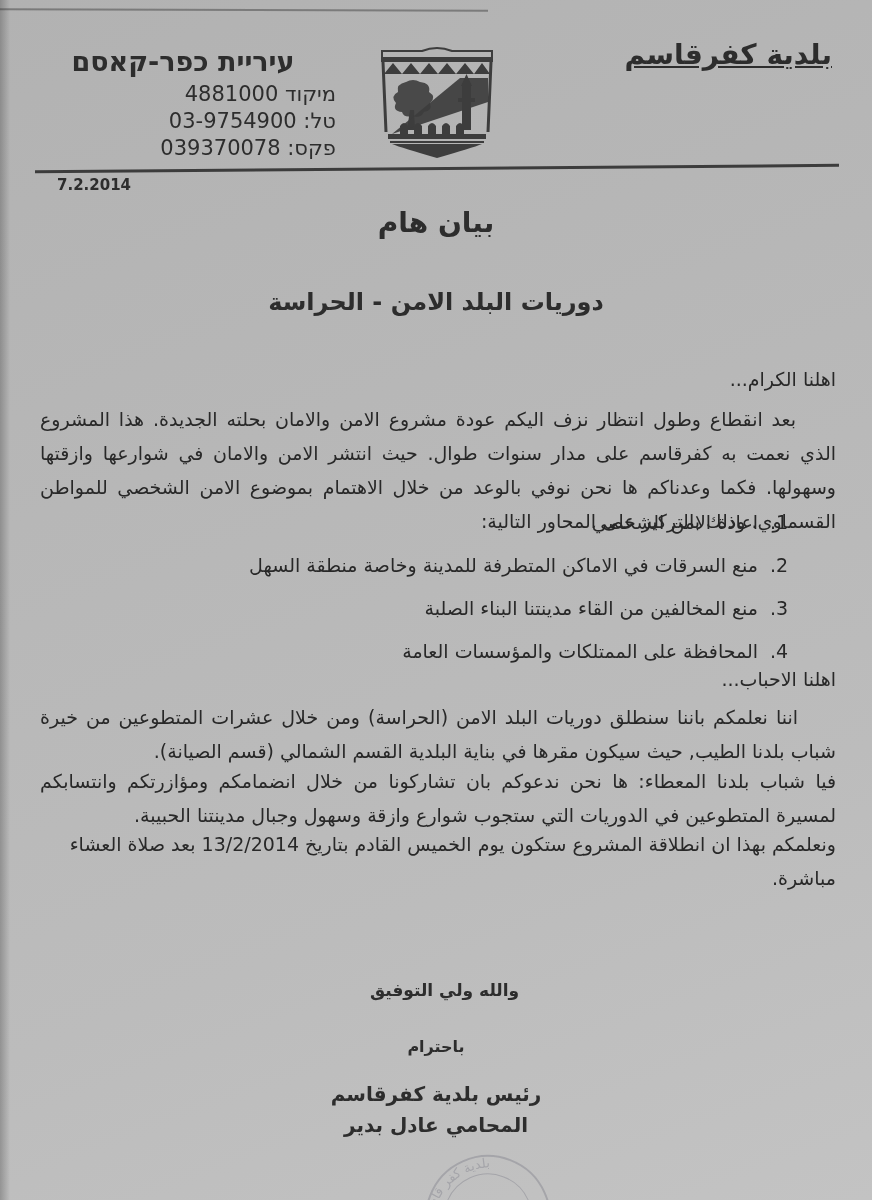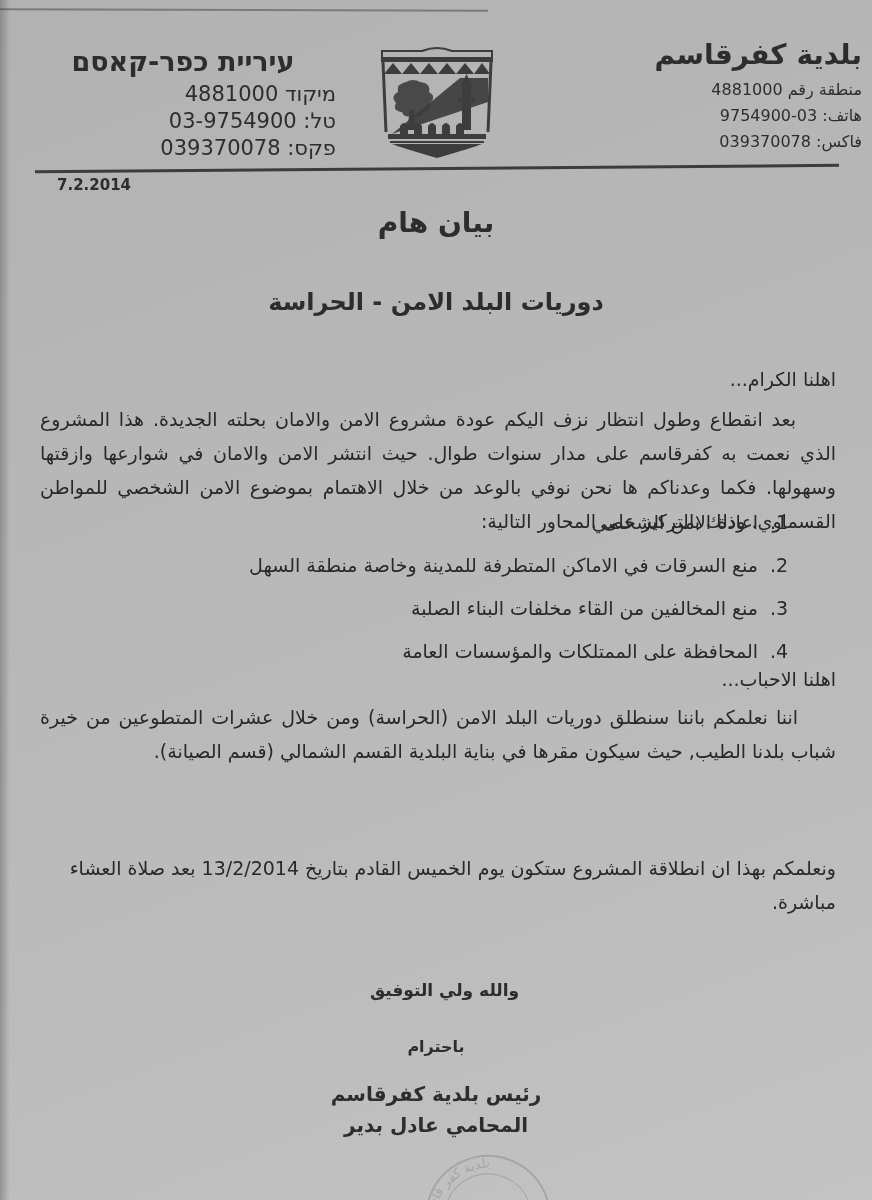--- a/index.html
+++ b/index.html
@@ -7,67 +7,62 @@
     position:relative;width:872px;height:1200px;overflow:hidden;
     background:linear-gradient(160deg,#b2b2b2 0%,#b7b7b7 35%,#bcbcbc 70%,#c3c3c3 100%);
     font-family:"DejaVu Sans","Liberation Sans",sans-serif;
     color:#2d2d2d;
   }
   .edge-shade{position:absolute;left:0;top:0;bottom:0;width:10px;
     background:linear-gradient(90deg,rgba(50,50,50,.30),rgba(50,50,50,0));}
   .scan-line{position:absolute;top:9px;left:0;width:56%;height:2px;
     background:rgba(45,45,45,.42);transform:rotate(.15deg);}
   
-  .hdr-ar{position:absolute;top:38px;right:10px;text-align:right;direction:rtl;}
+  .hdr-ar{position:absolute;top:38px;right:40px;text-align:right;direction:rtl;text-decoration:underline;}
   .hdr-ar .t{font-size:28px;font-weight:bold;letter-spacing:0;}
   .hdr-ar .d{font-size:16px;line-height:26px;margin-top:6px;margin-left:4px;padding-left:34px;}
   .hdr-he{position:absolute;top:46px;left:30px;width:306px;direction:rtl;}
   .hdr-he .t{font-size:27px;font-weight:bold;text-align:center;}
   .hdr-he .d{font-size:21px;line-height:27px;margin-top:4px;padding-left:10px;}
   .emblem{position:absolute;top:44px;left:376px;width:122px;height:118px;}
   .rule{position:absolute;top:167px;left:35px;right:33px;height:2.5px;
     background:#3c3c3c;transform:rotate(-.45deg);}
   .date{position:absolute;top:176px;left:57px;font-size:15px;font-weight:bold;}
   
   .doc-title{position:absolute;top:206px;left:0;right:0;text-align:center;
     font-size:28px;font-weight:bold;direction:rtl;}
   .doc-subtitle{position:absolute;top:288px;left:0;right:0;text-align:center;
     font-size:24px;font-weight:bold;direction:rtl;}
   .body-text{direction:rtl;font-size:19px;line-height:34px;color:#282828;}
   .abs{position:absolute;}
   .sal{right:36px;left:40px;text-align:right;font-weight:500;}
   .para{right:36px;left:40px;text-align:justify;}
   .p1{text-indent:40px;}
   .p2{text-indent:38px;}
-  .p4{text-align:right;margin-top:24px;}
+  .p4{text-align:right;}
   ol.goals{right:36px;left:40px;margin:0;padding:0 72px 0 0;line-height:34px;}
   ol.goals li{padding-right:6px;margin-top:9px;}
   .motto{top:886px;left:0;right:0;text-align:center;font-size:19px;font-weight:bold;direction:rtl;}
   .closing1{top:980px;left:0;right:0;text-align:center;font-size:17px;font-weight:bold;direction:rtl;padding-left:17px;}
   .closing2{top:1037px;left:0;right:0;text-align:center;font-size:16px;font-weight:600;direction:rtl;}
   .signature{top:1079px;left:0;right:0;text-align:center;font-size:20px;font-weight:bold;
     line-height:31px;direction:rtl;}
   .stamp{position:absolute;top:1118px;left:388px;width:200px;height:200px;
     opacity:.34;transform:rotate(-24deg);}
 </style>
 </head>
 <body>
 
 <div class="page">
 
   <div class="edge-shade"></div>
   <div class="scan-line"></div>
 
   <div class="hdr-ar">
     <div class="t">بلدية كفرقاسم</div>
-    <div class="d">
-      <div>منطقة رقم 4881000</div>
-      <div>هاتف: 03-9754900</div>
-      <div>فاكس: 039370078</div>
-    </div>
   </div>
 
   <div class="hdr-he">
     <div class="t">עיריית כפר-קאסם</div>
     <div class="d">
       <div>מיקוד 4881000</div>
       <div>טל: 03-9754900</div>
       <div>פקס: 039370078</div>
     </div>
   </div>
@@ -105,28 +100,29 @@
   <div class="doc-title">بيان هام</div>
   <div class="doc-subtitle">دوريات البلد الامن - الحراسة</div>
 
   <div class="abs body-text sal" style="top:362px">اهلنا الكرام...</div>
 
   <div class="abs body-text para p1" style="top:402px">بعد انقطاع وطول انتظار نزف اليكم عودة مشروع الامن والامان بحلته الجديدة. هذا المشروع الذي نعمت به كفرقاسم على مدار سنوات طوال. حيث انتشر الامن والامان في شوارعها وازقتها وسهولها. فكما وعدناكم ها نحن نوفي بالوعد من خلال الاهتمام بموضوع الامن الشخصي للمواطن القسماوي. وذلك بالتركيز على المحاور التالية:</div>
 
   <ol class="abs body-text goals" style="top:496px">
     <li>اعادة الامن الشخصي</li>
     <li>منع السرقات في الاماكن المتطرفة للمدينة وخاصة منطقة السهل</li>
-    <li>منع المخالفين من القاء مخلفات البناء الصلبة</li>
+    <li>منع المخالفين من القاء مدينتنا البناء الصلبة</li>
     <li>المحافظة على الممتلكات والمؤسسات العامة</li>
   </ol>
 
   <div class="abs body-text sal" style="top:662px">اهلنا الاحباب...</div>
 
   <div class="abs body-text para p2" style="top:700px">اننا نعلمكم باننا سنطلق دوريات البلد الامن (الحراسة) ومن خلال عشرات المتطوعين من خيرة شباب بلدنا الطيب, حيث سيكون مقرها في بناية البلدية القسم الشمالي (قسم الصيانة).</div>
 
+  <div class="abs body-text para" style="top:764px">فيا شباب بلدنا المعطاء: ها نحن ندعوكم بان تشاركونا من خلال انضمامكم ومؤازرتكم وانتسابكم لمسيرة المتطوعين في الدوريات التي ستجوب شوارع وازقة وسهول وجبال مدينتنا الحبيبة.</div>
 
   <div class="abs body-text para p4" style="top:827px">ونعلمكم بهذا ان انطلاقة المشروع ستكون يوم الخميس القادم بتاريخ 13/2/2014 بعد صلاة العشاء مباشرة.</div>
 
 
   <div class="abs closing1">والله ولي التوفيق</div>
   <div class="abs signature">
     <div>رئيس بلدية كفرقاسم</div>
     <div>المحامي عادل بدير</div>
   </div>
 

